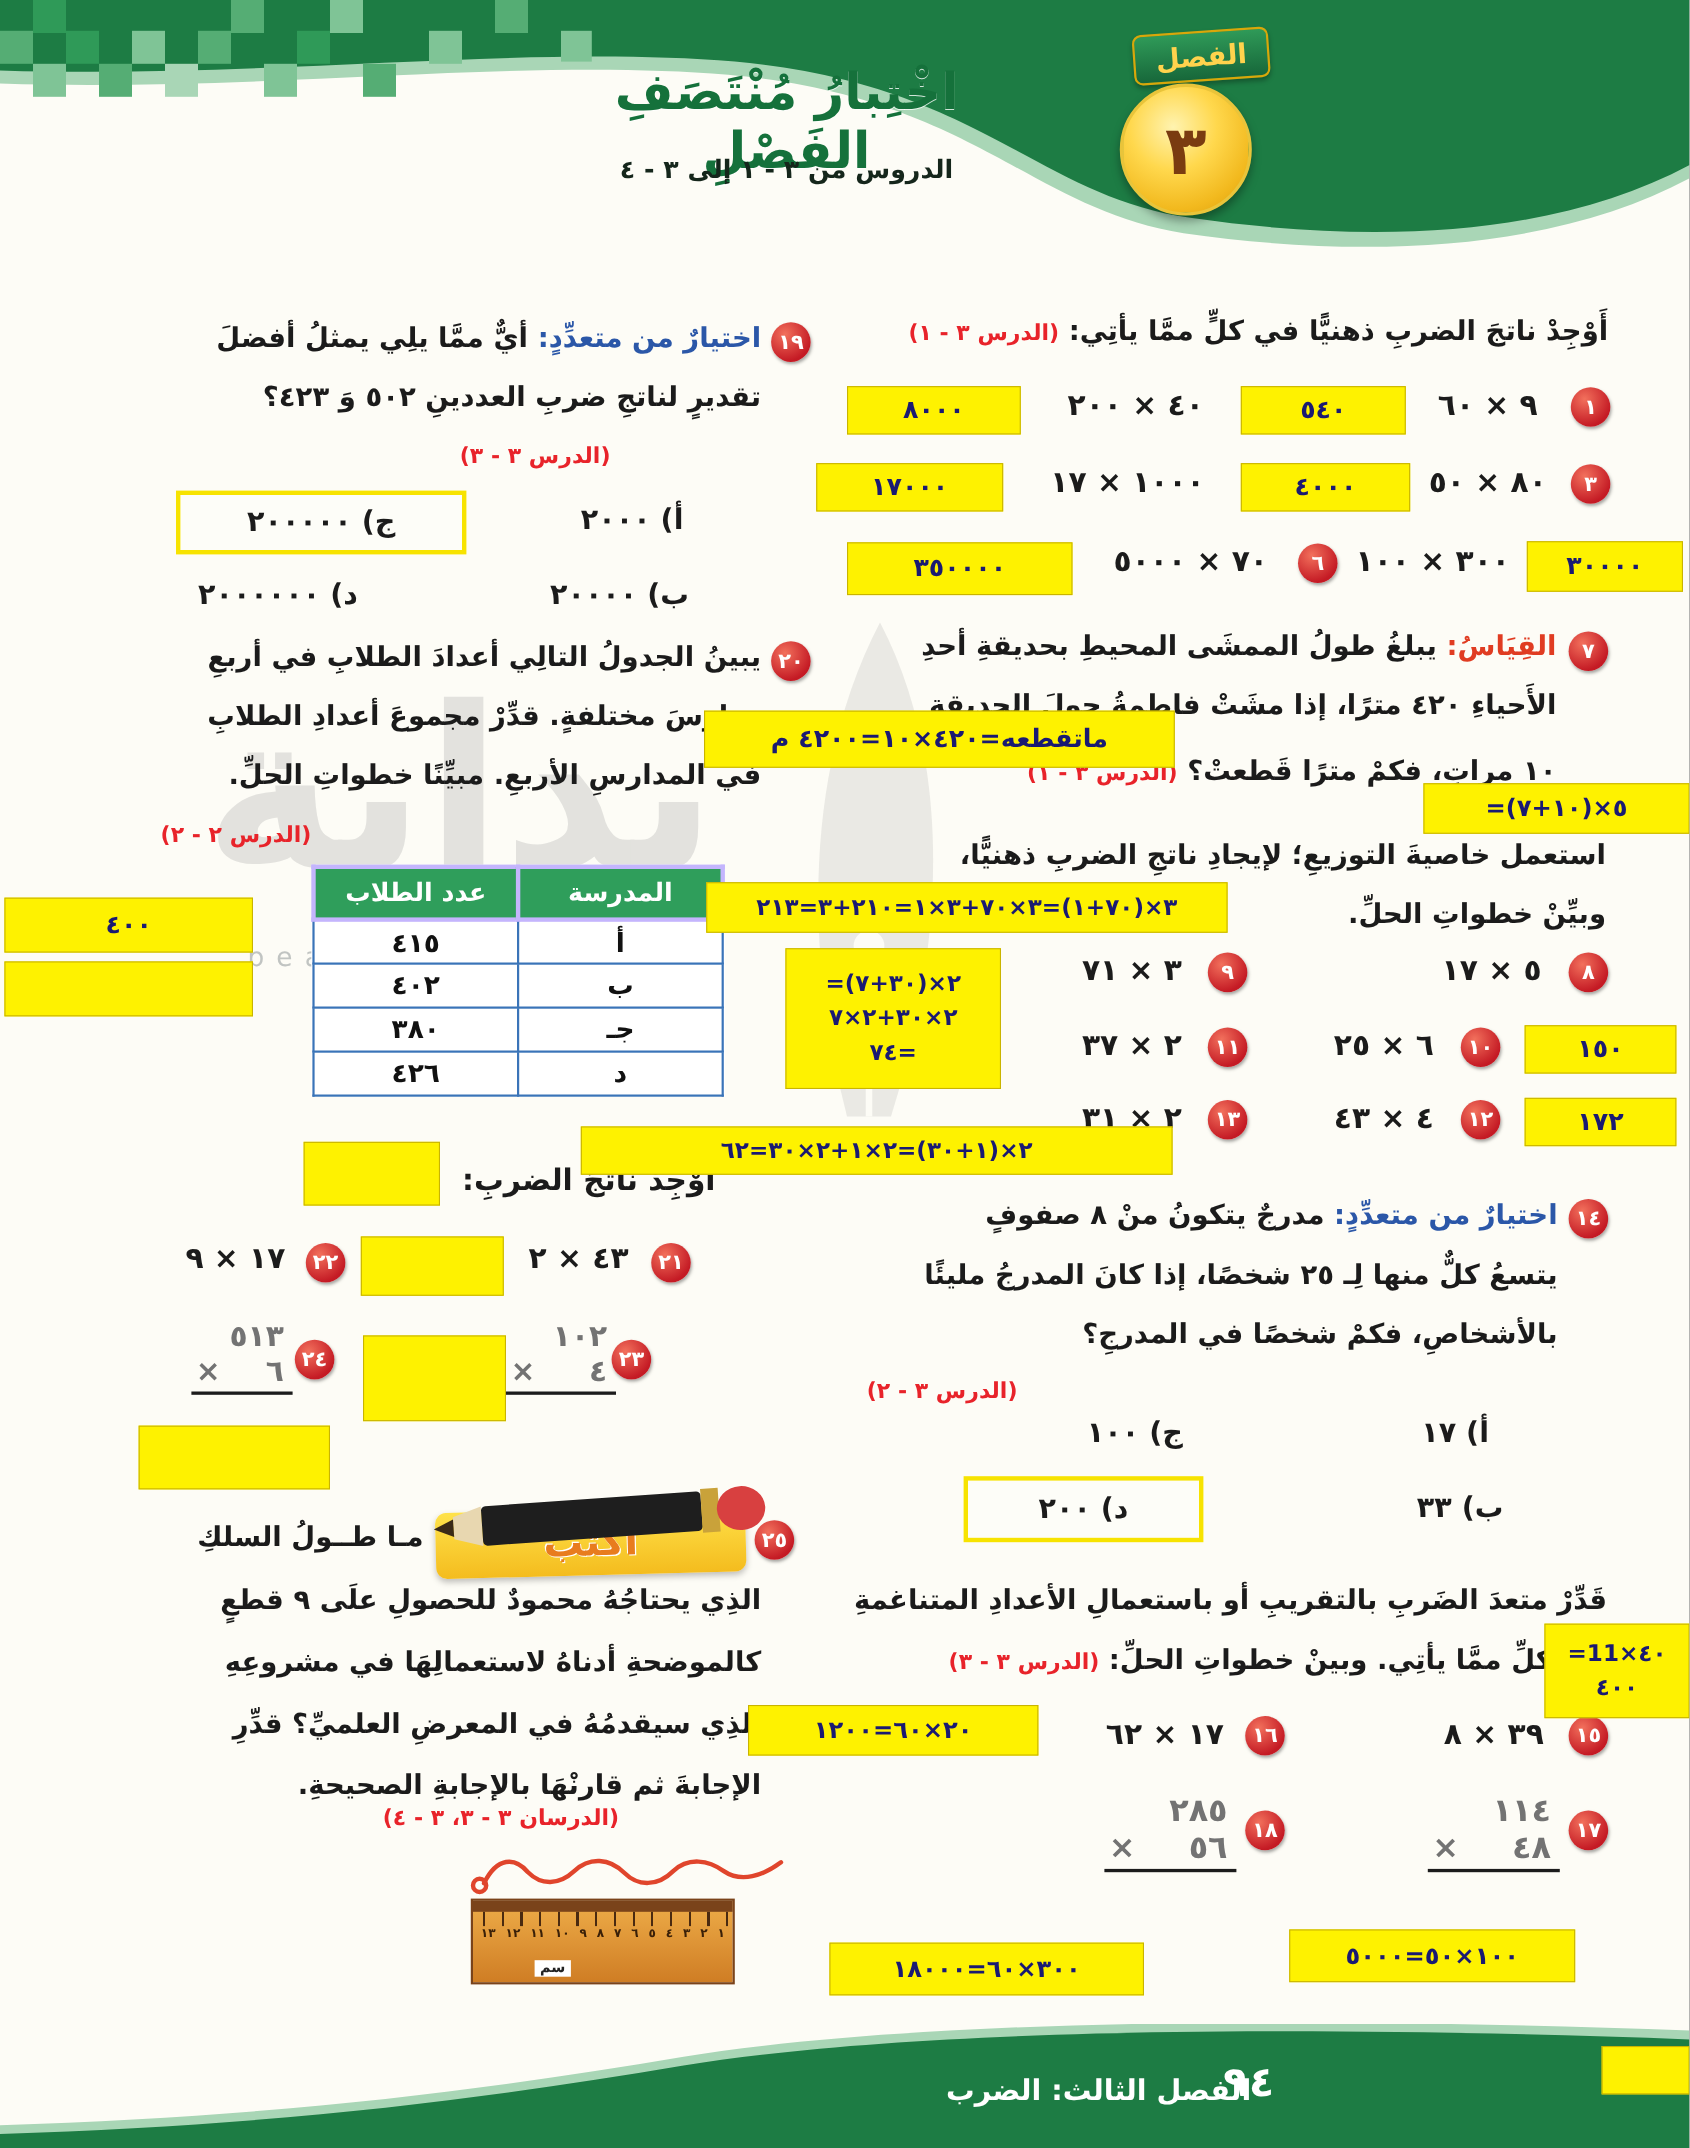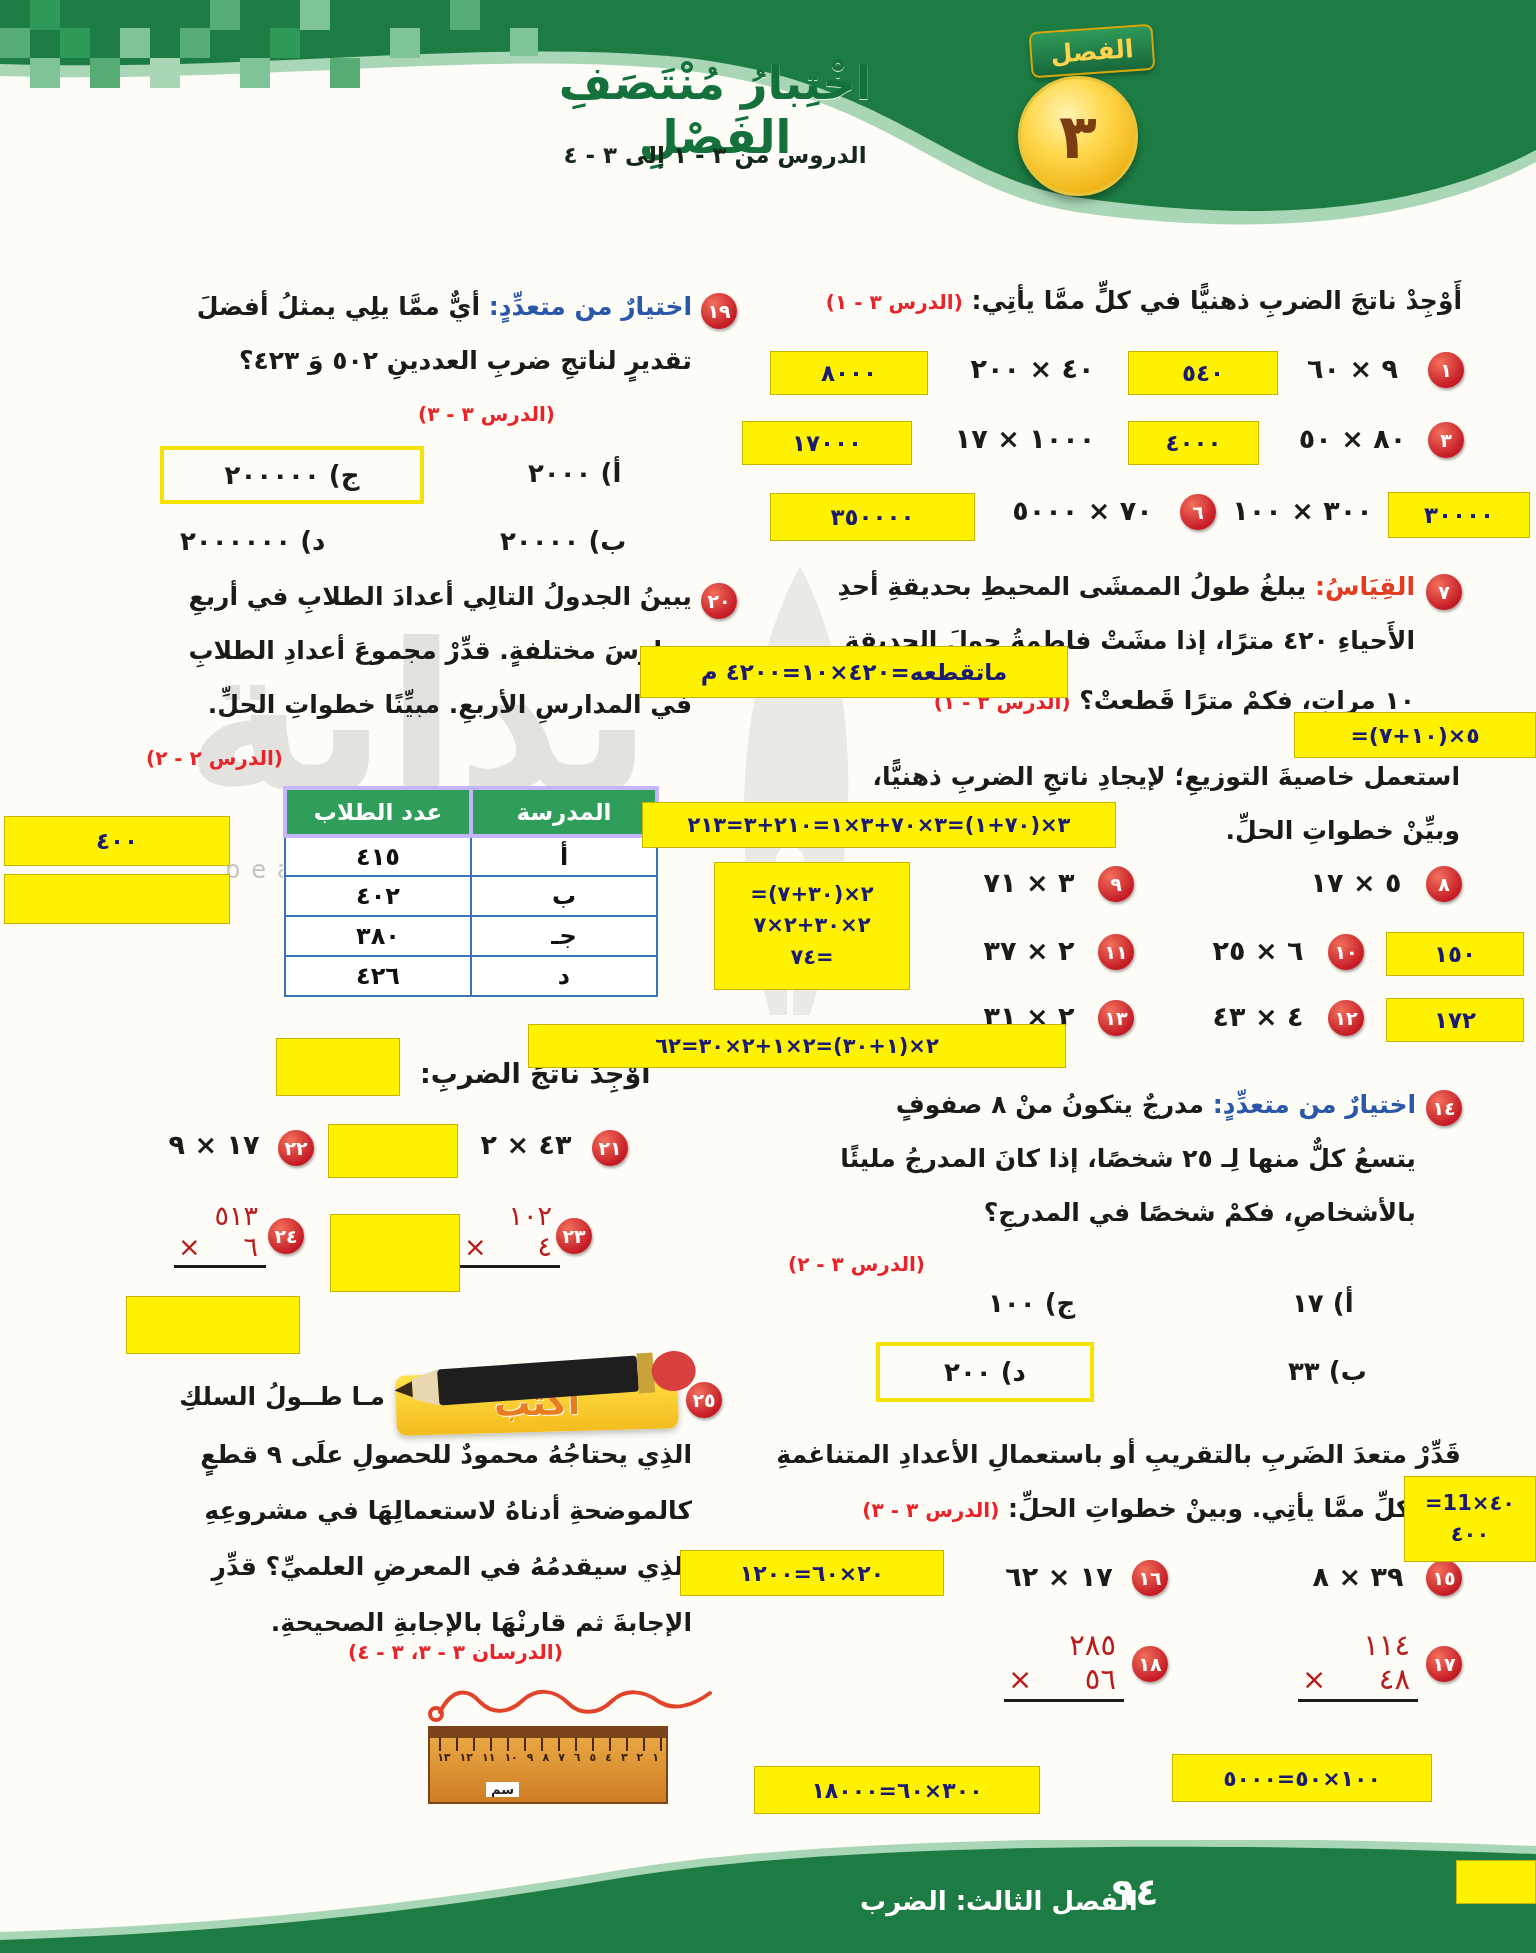--- a/index.html
+++ b/index.html
@@ -16,21 +16,21 @@
          background:radial-gradient(circle at 35% 30%,#f2705c,#c41a24 72%);
          color:#fff;font-size:19px;font-weight:bold;display:flex;align-items:center;justify-content:center;
          box-shadow:1px 2px 3px rgba(0,0,0,.35);z-index:2}
   .expr{position:absolute;font-size:27px;font-weight:bold;white-space:nowrap;text-align:center;z-index:2}
   .ybox{position:absolute;background:#fef200;border:1px solid #c9b400;color:#1a1a72;font-weight:bold;
         font-size:23px;display:flex;align-items:center;justify-content:center;z-index:3;text-align:center}
   .ybox.col{flex-direction:column;line-height:1.5}
   .yframe{position:absolute;border:4px solid #f7e300;background:rgba(255,255,255,.25);z-index:3;
           display:flex;align-items:center;justify-content:center}
   .choice{position:absolute;font-size:26px;font-weight:bold;white-space:nowrap;z-index:2}
-  .vstack{position:absolute;font-size:29px;font-weight:normal;z-index:2;color:#b91c1c}
+  .vstack{position:absolute;font-size:29px;font-weight:bold;z-index:2;color:#737373}
   .vtop{text-align:right;padding-right:8px}
   .vbot{display:flex;justify-content:space-between;direction:ltr;border-bottom:3px solid #1c1c1c;padding:0 8px 3px 4px}
   .stable{position:absolute;border-collapse:collapse;background:#fff;z-index:2}
   .stable th{background:#2f9e5b;color:#fff;font-size:23px;font-weight:bold;border:4px solid #c4b5fd;width:186px;height:48px}
   .stable td{border:2px solid #3a74b8;font-size:24px;font-weight:bold;text-align:center;height:40px;color:#111}
   .heading{position:absolute;font-size:27px;font-weight:bold;white-space:nowrap;z-index:2}
   .title{position:absolute;left:505px;top:56px;width:420px;text-align:center;font-size:46px;font-weight:bold;
          color:#15713b;z-index:2;text-shadow:0 1px 0 rgba(255,255,255,.8)}
   .subtitle{position:absolute;left:545px;top:142px;width:340px;text-align:center;font-size:23px;font-weight:bold;color:#15261b;z-index:2}
   .ribbon{position:absolute;left:1030px;top:28px;width:124px;height:46px;background:linear-gradient(180deg,#2f9a58,#17673a);
@@ -101,21 +101,21 @@
   </div>
 
   <div class="badge" style="left:1428px;top:352px">١</div>
   <div class="expr" style="left:1290px;top:353px;width:125px">٩ × ٦٠</div>
   <div class="ybox" style="left:1128px;top:351px;width:150px;height:44px">٥٤٠</div>
   <div class="expr" style="left:950px;top:353px;width:165px">٤٠ × ٢٠٠</div>
   <div class="ybox" style="left:770px;top:351px;width:158px;height:44px">٨٠٠٠</div>
 
   <div class="badge" style="left:1428px;top:422px">٣</div>
   <div class="expr" style="left:1290px;top:423px;width:125px">٨٠ × ٥٠</div>
-  <div class="ybox" style="left:1128px;top:421px;width:131px;height:44px">٤٠٠٠</div>
+  <div class="ybox" style="left:1128px;top:421px;width:154px;height:44px">٤٠٠٠</div>
   <div class="expr" style="left:935px;top:423px;width:180px">١٠٠٠ × ١٧</div>
   <div class="ybox" style="left:742px;top:421px;width:170px;height:44px">١٧٠٠٠</div>
 
   <div class="ybox" style="left:1388px;top:492px;width:142px;height:46px">٣٠٠٠٠</div>
   <div class="expr" style="left:1225px;top:495px;width:155px">٣٠٠ × ١٠٠</div>
   <div class="badge" style="left:1180px;top:494px">٦</div>
   <div class="expr" style="left:995px;top:495px;width:175px">٧٠ × ٥٠٠٠</div>
   <div class="ybox" style="left:770px;top:493px;width:205px;height:48px">٣٥٠٠٠٠</div>
 
   <div class="badge" style="left:1426px;top:574px">٧</div>

